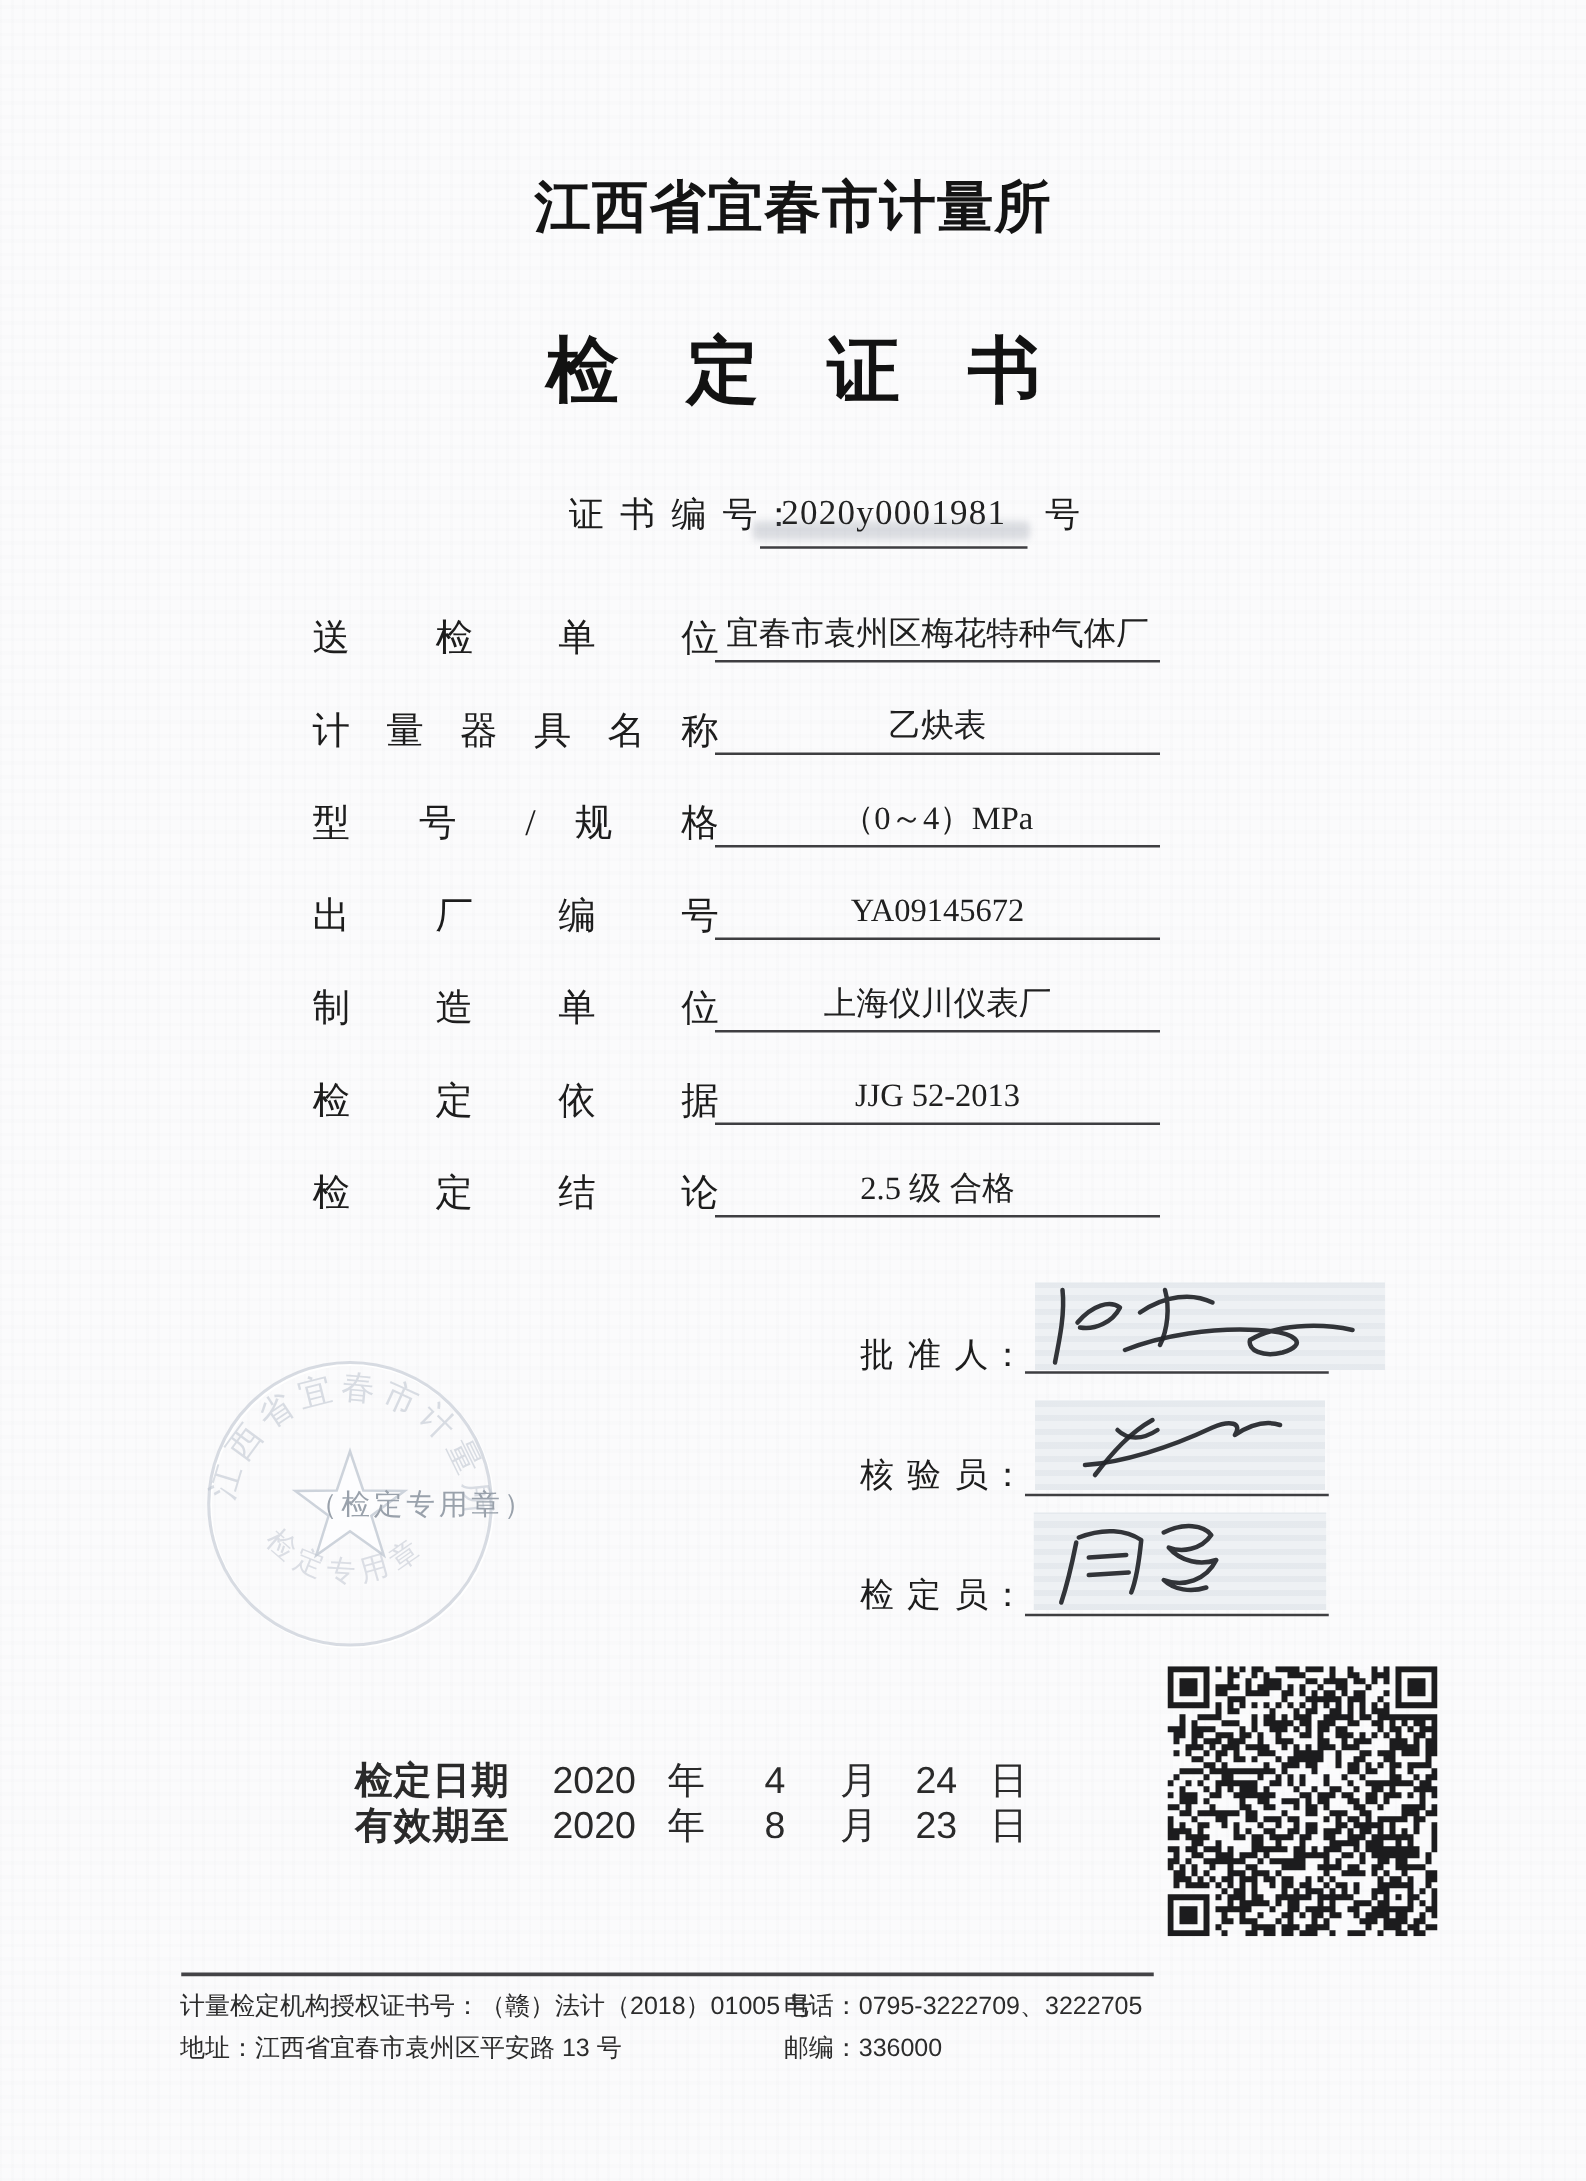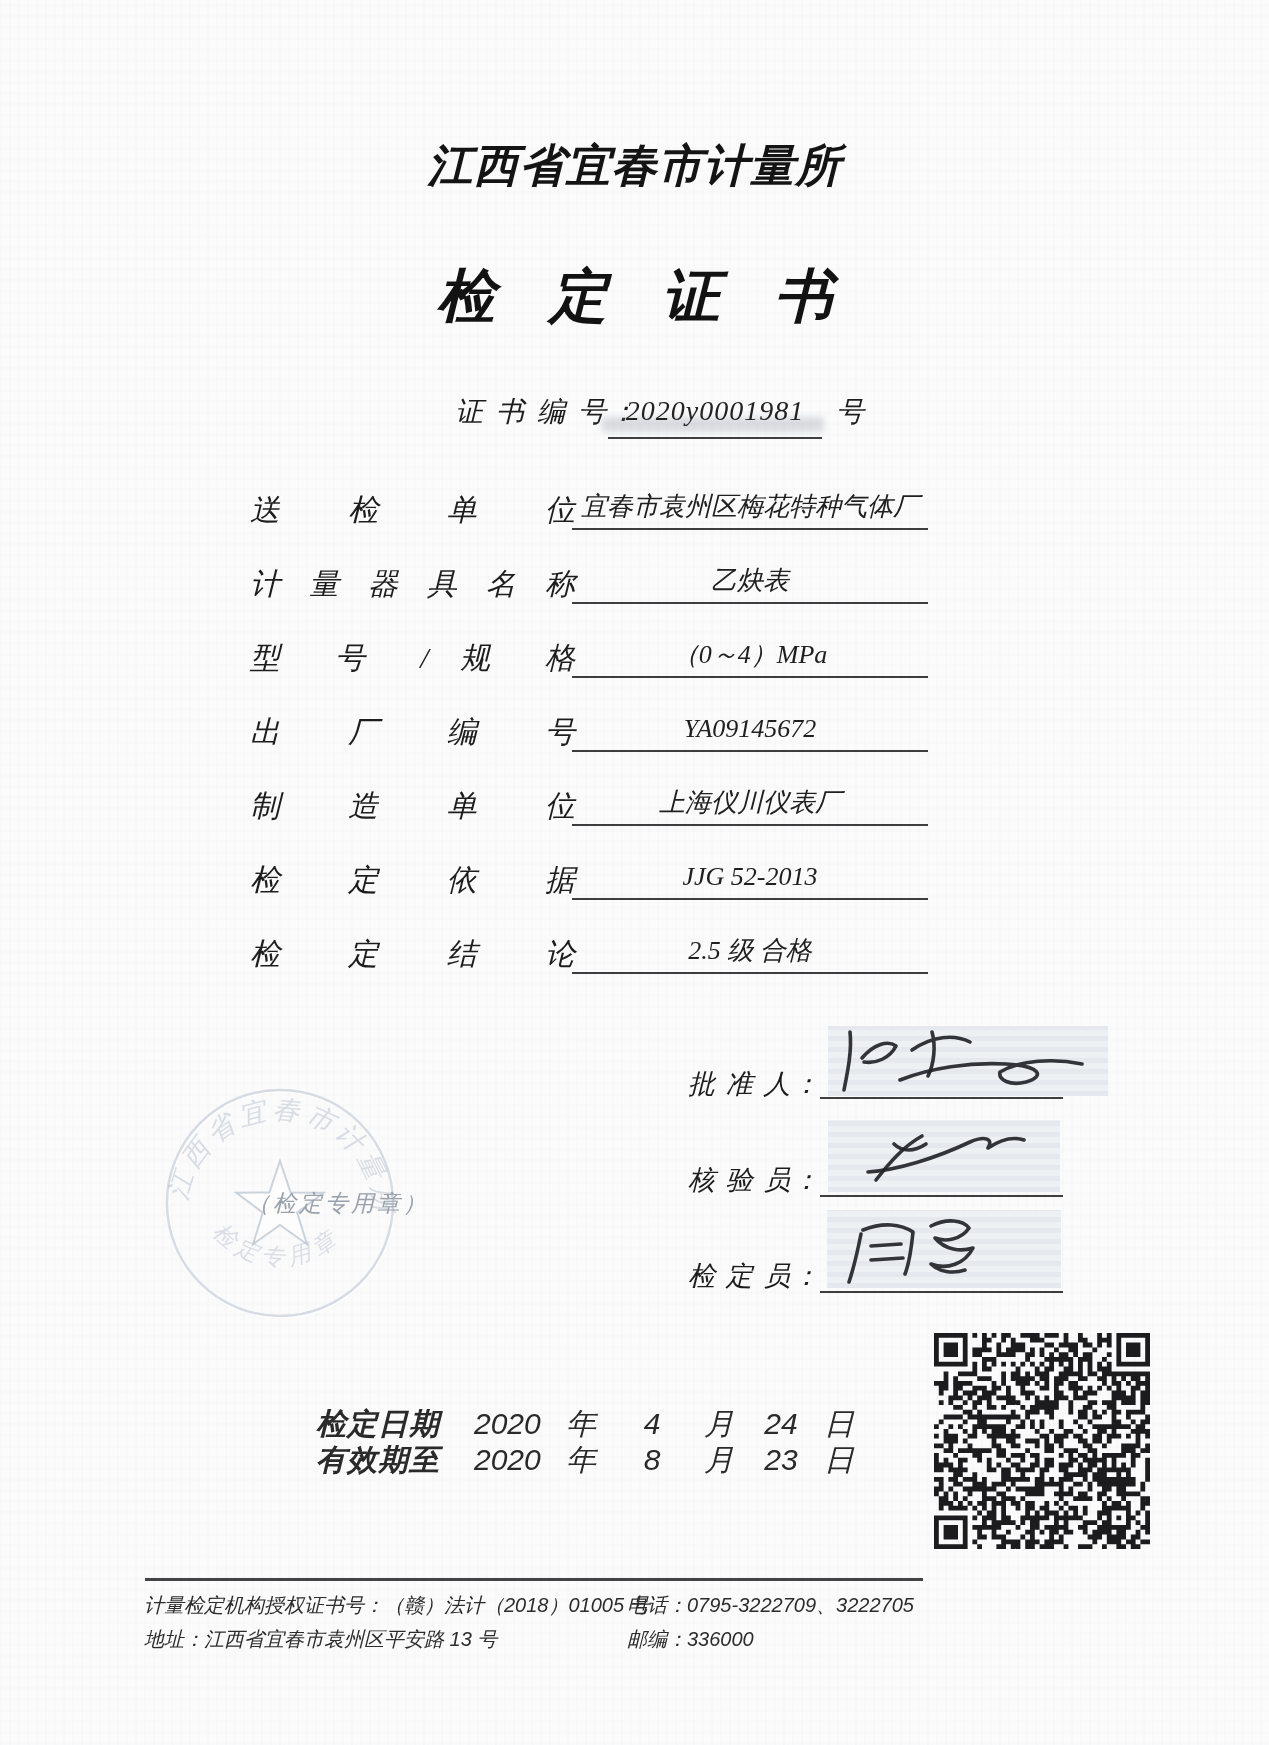--- a/index.html
+++ b/index.html
@@ -4,21 +4,20 @@
 <style>
   html,body{margin:0;padding:0;background:#ffffff;}
   .page{
     position:relative;
     width:1269px;height:1745px;
     margin:0 auto;
     background:#fbfbfc;
     font-family:"Liberation Serif","DejaVu Serif",serif;
     color:#1f1f1f;
     overflow:hidden;
-    font-style:italic;
   }
   
   .page::before{
     content:"";position:absolute;inset:0;
     background:
       repeating-linear-gradient(90deg, rgba(120,128,140,0.02) 0 2px, transparent 2px 9px),
       repeating-linear-gradient(0deg, rgba(120,128,140,0.015) 0 3px, transparent 3px 11px);
     pointer-events:none;
   }
   .org-title{
@@ -65,21 +64,20 @@
   
   .seal{position:absolute;left:160px;top:1083px;width:240px;height:240px;}
   .seal-note{
     position:absolute;left:247px;top:1188px;
     font-size:23px;letter-spacing:3px;color:#99a1ab;
   }
   
   .dates{
     position:absolute;left:284px;top:1404px;
     font-family:"Liberation Sans","DejaVu Sans",sans-serif;
-    margin-left:32px;
   }
   .drow{display:flex;align-items:baseline;height:36px;font-size:30px;color:#2a2a2a;}
   .dlabel{width:158px;font-weight:700;letter-spacing:1px;}
   .dyear{width:92px;}
   .dunit-y{width:34px;}
   .dmonth{width:104px;text-align:center;}
   .dunit-m{width:34px;}
   .dday{width:86px;text-align:center;}
   .dunit-d{width:34px;}
   

